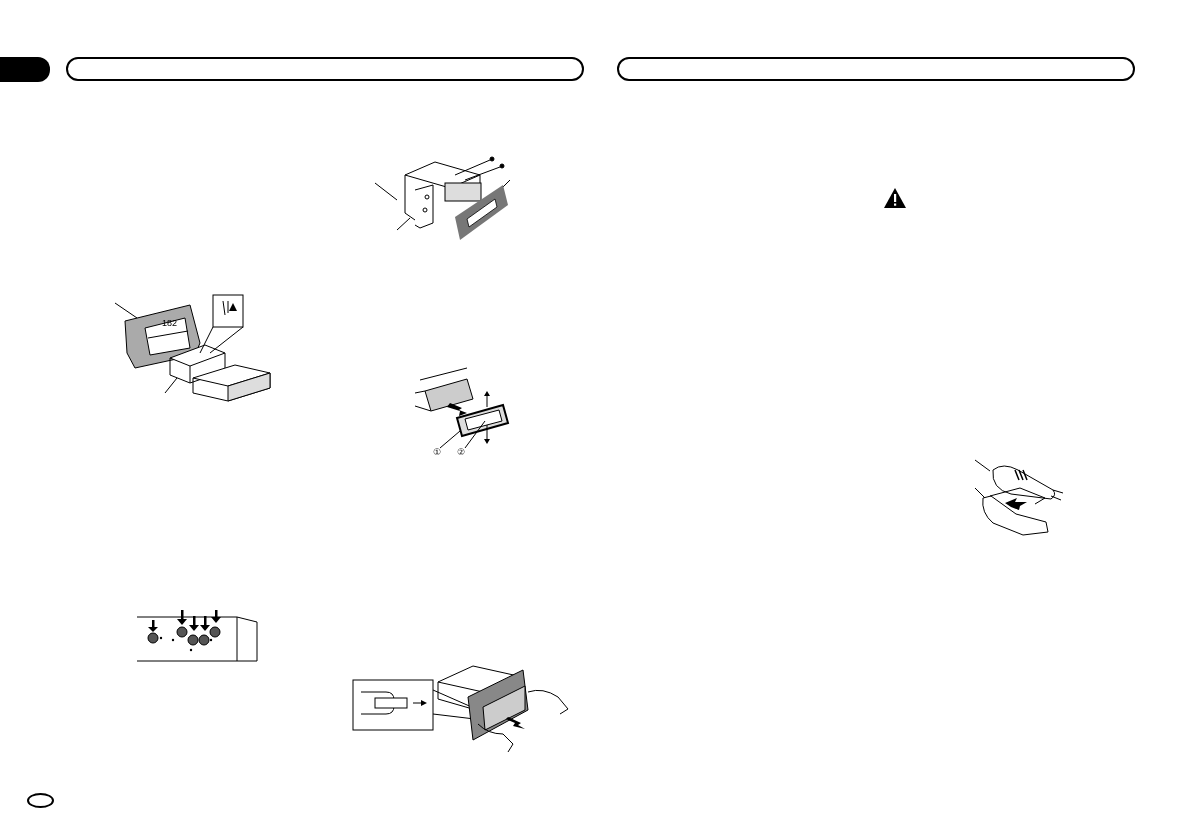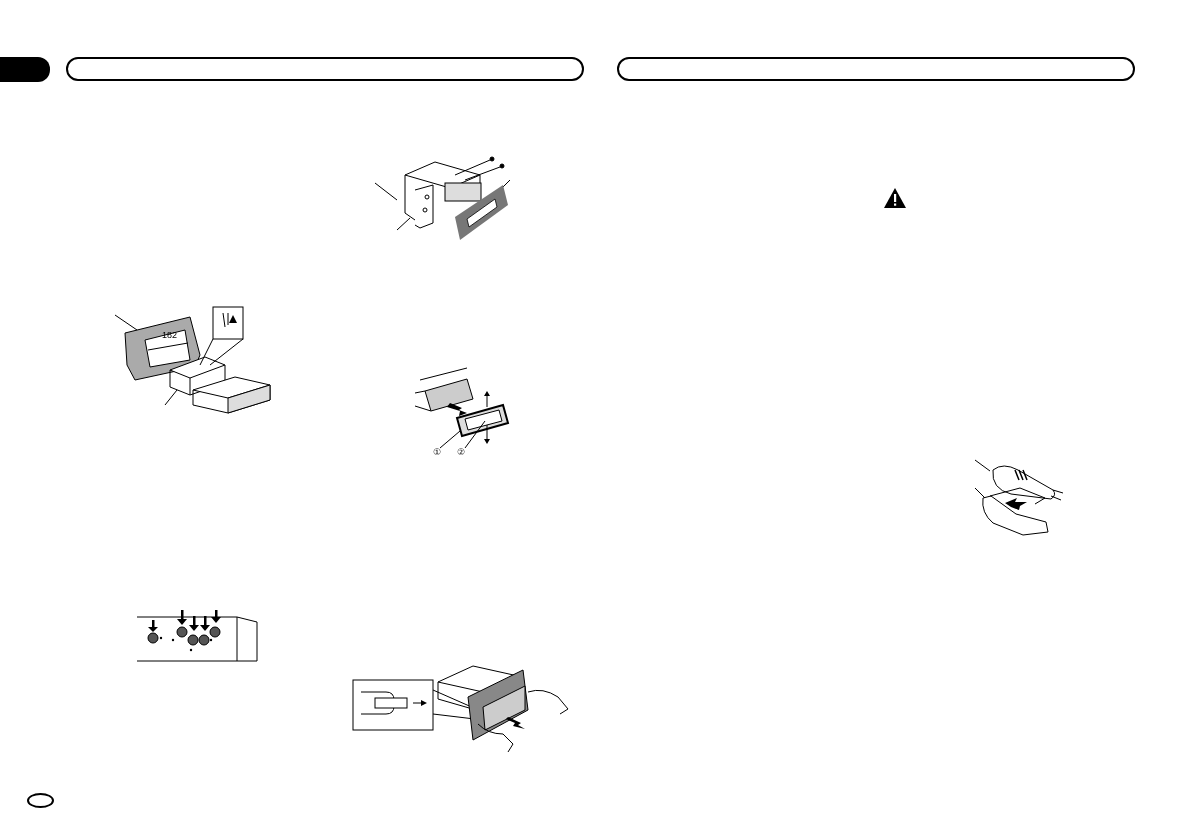--- a/index.html
+++ b/index.html
@@ -53,21 +53,21 @@
       <line x1="135" y1="35" x2="128" y2="42"></line>
     </g>
 
     <g>
       <polygon points="80,72 128,40 133,60 85,95" fill="#777"></polygon>
       <polygon points="92,74 120,54 122,62 94,82" fill="#fff" stroke="#000" stroke-width="0.8"></polygon>
     </g>
   </svg>
 </div>
 
-<div class="abs" style="left:115px; top:305px; width:160px; height:110px;">
+<div class="abs" style="left:115px; top:293px; width:160px; height:110px;">
   <svg width="160" height="110" viewBox="0 0 160 110">
     <g fill="none" stroke="#000" stroke-width="1">
 
       <polygon points="10,28 75,12 85,50 80,62 20,75 12,60" fill="#aaa"></polygon>
       <polygon points="30,35 70,25 75,55 35,62" fill="#fff"></polygon>
       <line x1="33" y1="45" x2="73" y2="38"></line>
       <line x1="0" y1="10" x2="22" y2="25"></line>
 
       <polygon points="55,65 90,52 110,60 75,73" fill="#fff"></polygon>
       <polyline points="55,65 55,82 75,90 110,78 110,60"></polyline>

